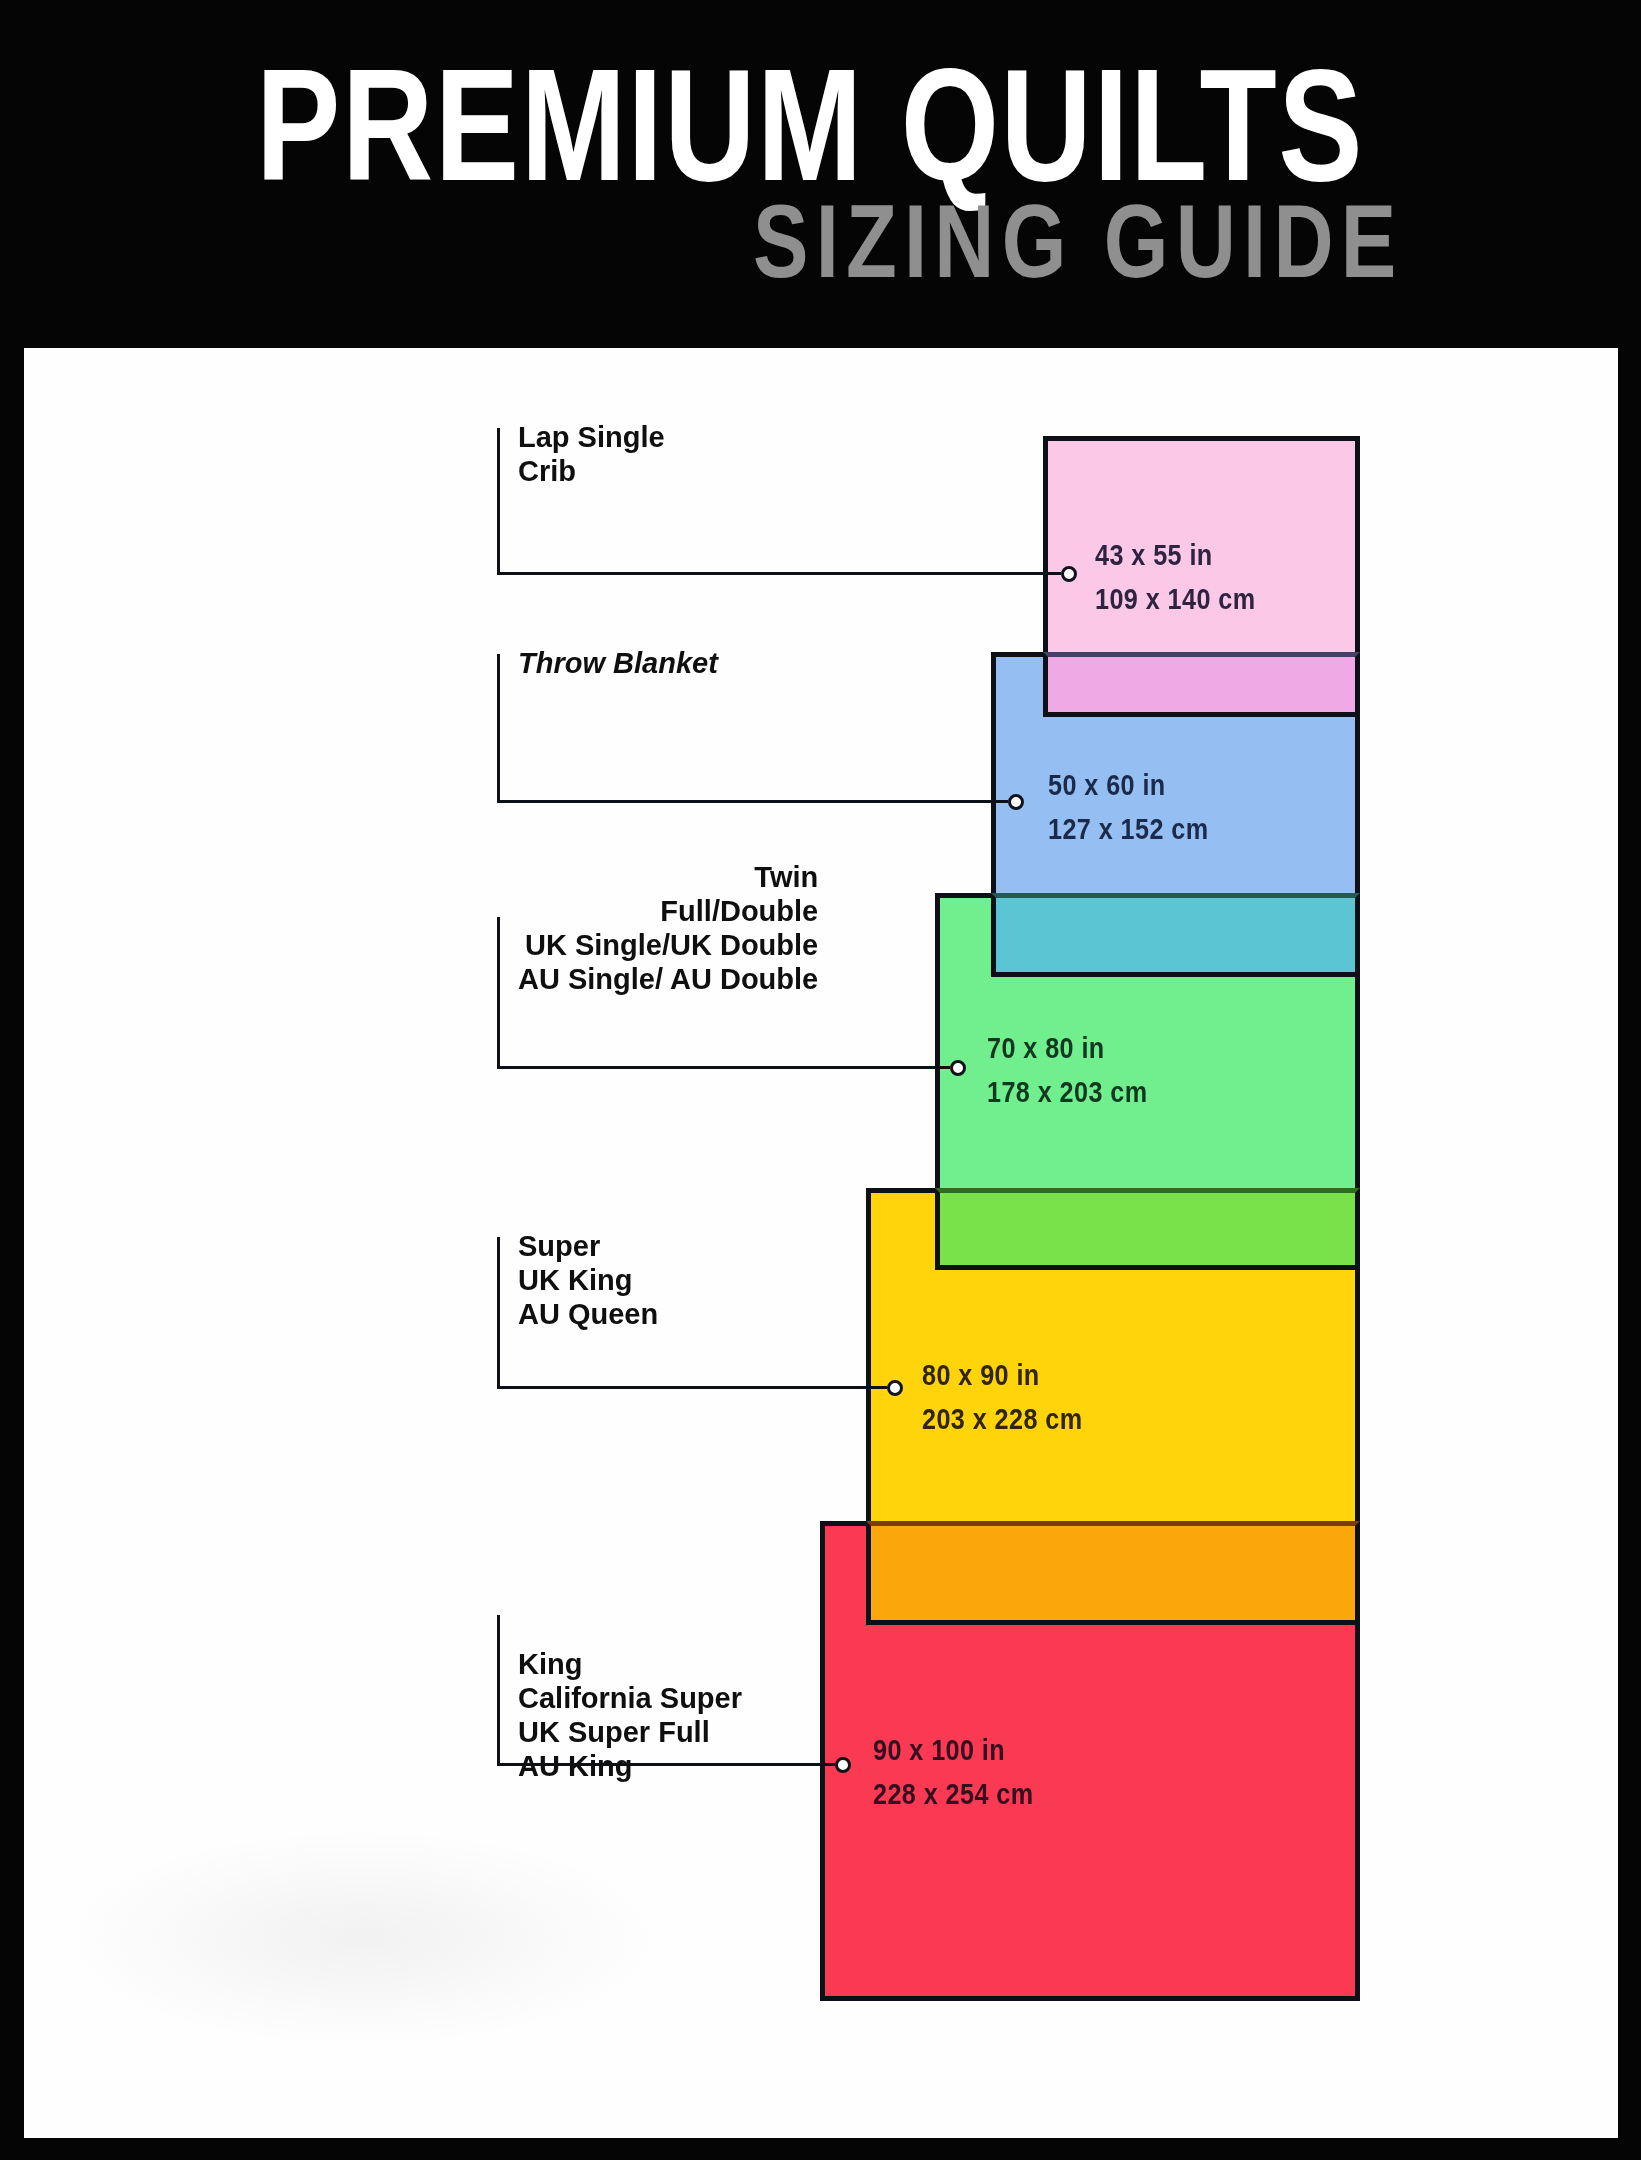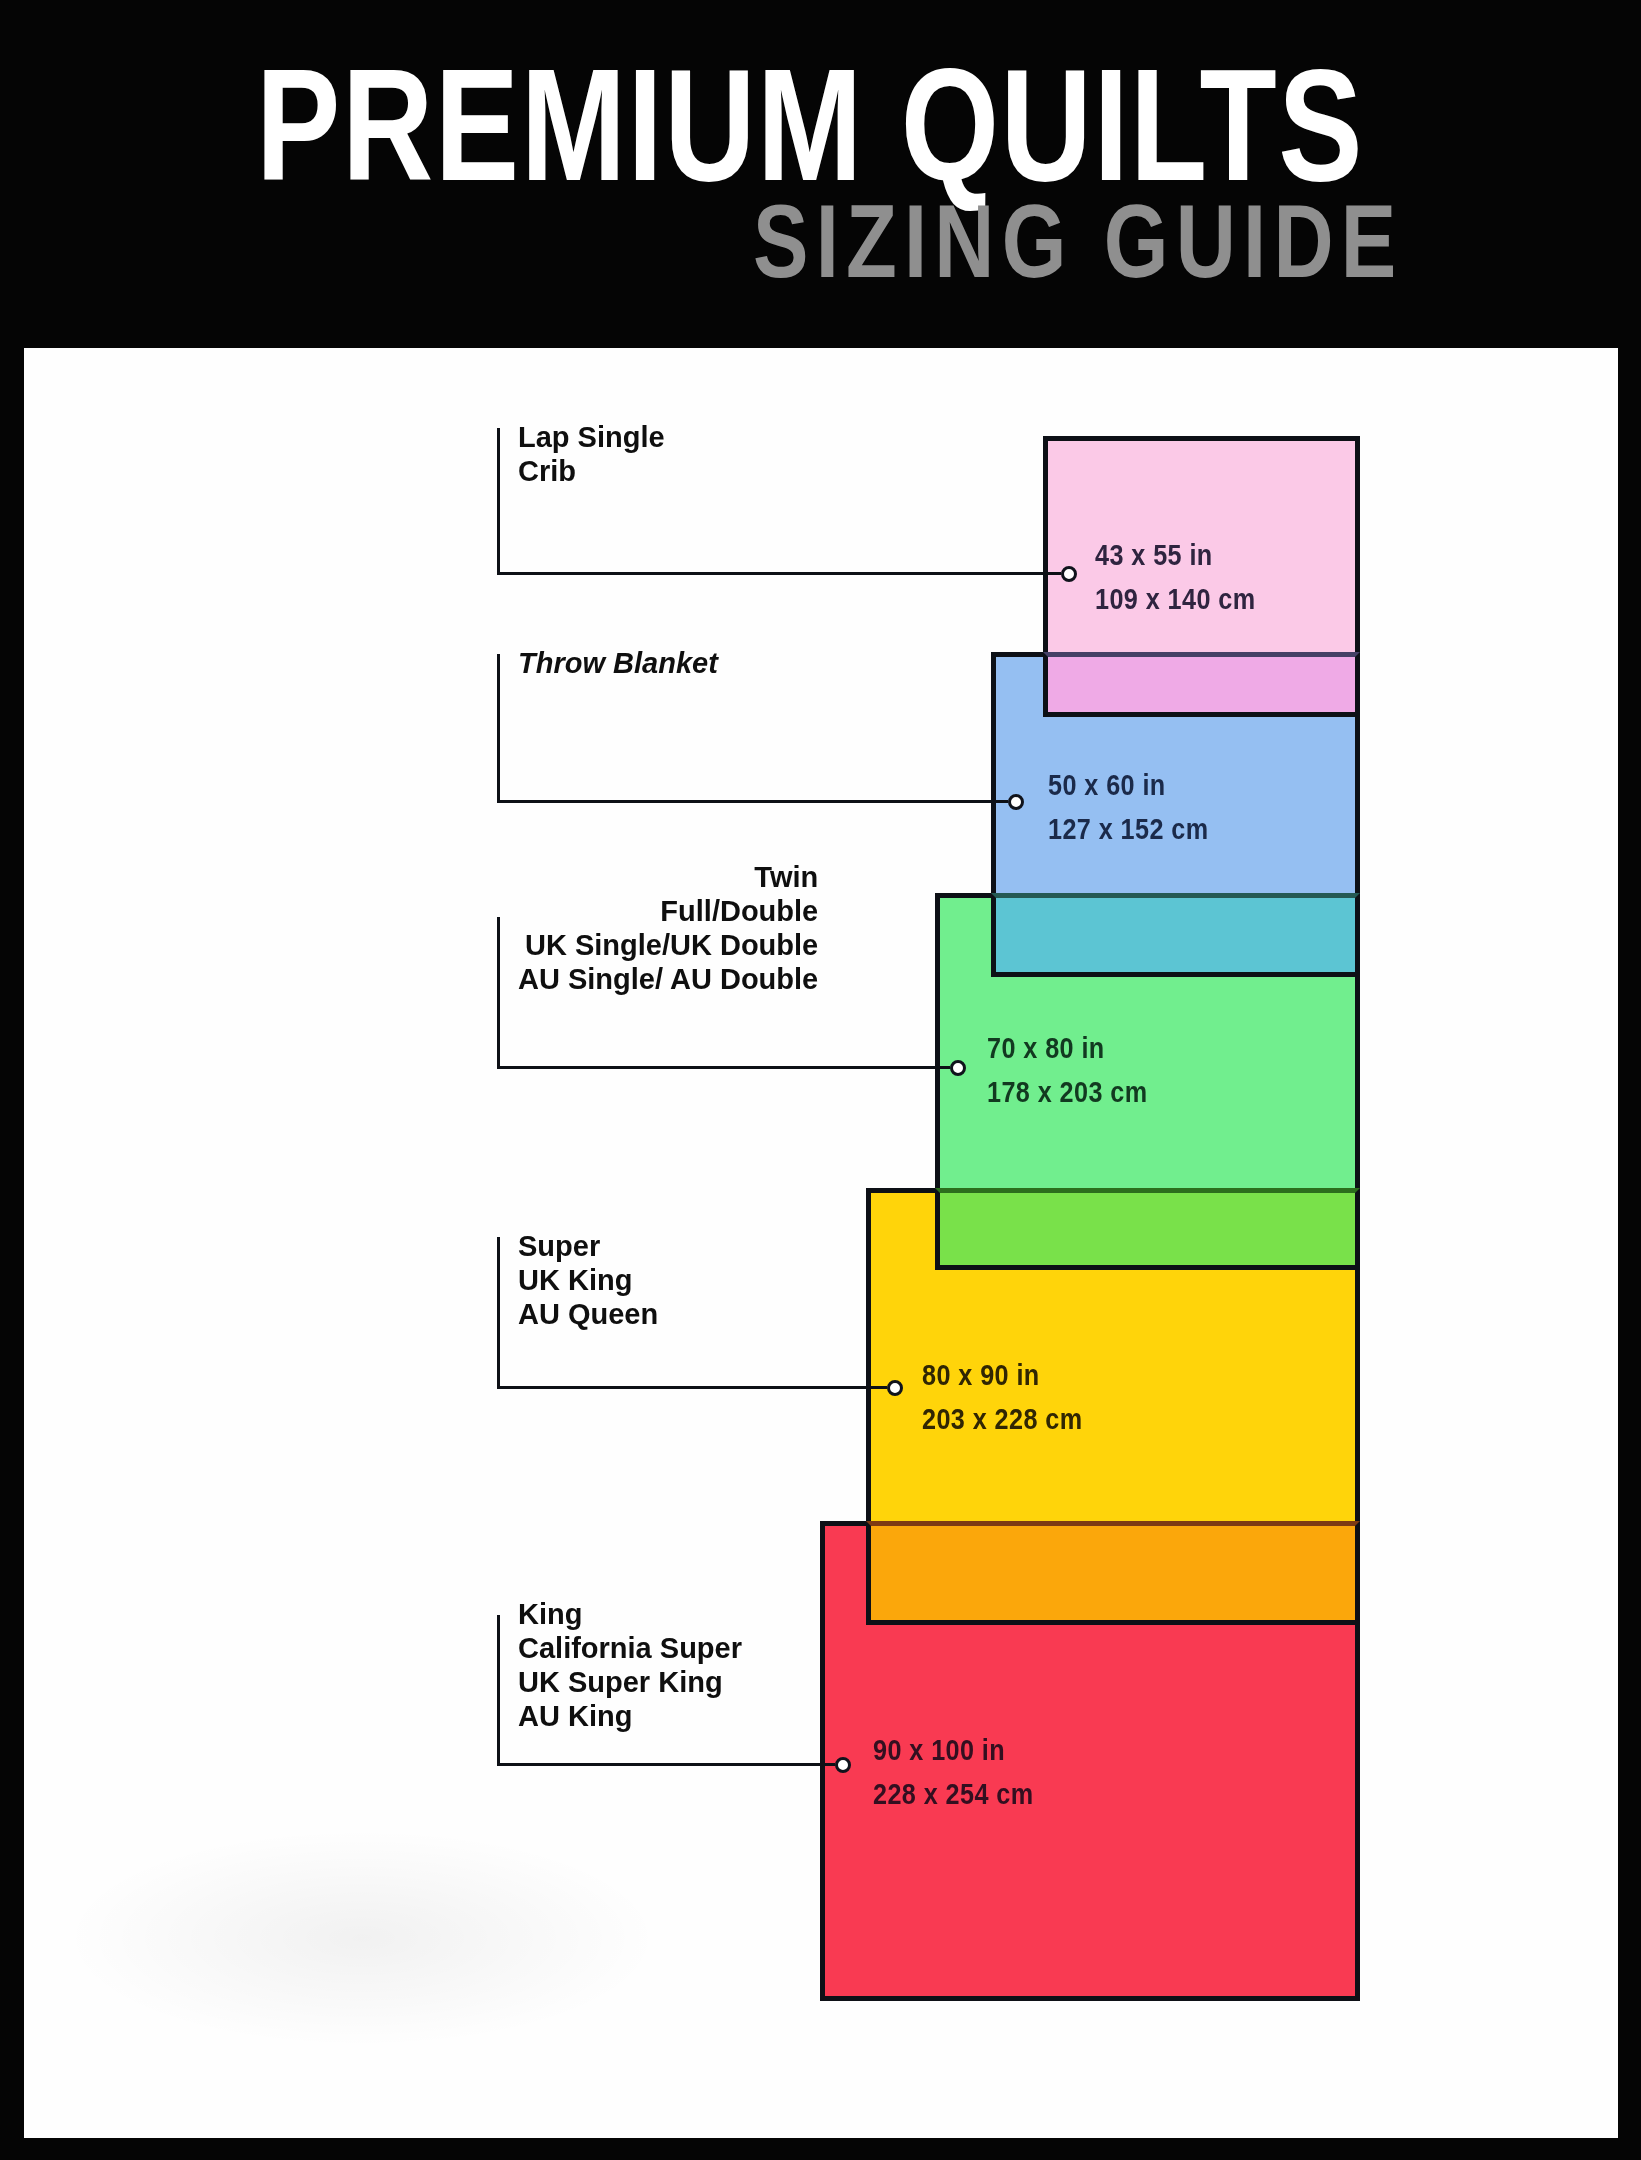--- a/index.html
+++ b/index.html
@@ -47,21 +47,21 @@
   .strip.s-twin-queen {left:935px;top:1188px;width:425px;height:82px;background:#79e14a;border-top-color:#2c6e1d;}
   .strip.s-queen-king {left:866px;top:1521px;width:494px;height:104px;background:#fba70b;border-top-color:#7d3a13;}
   
   .label{position:absolute;left:518px;font-size:29px;font-weight:bold;color:#0f0f0f;
          line-height:34px;z-index:8;}
   .label span{display:block;}
   .label.l-crib {top:420px;}
   .label.l-throw{top:646px;font-style:italic;}
   .label.l-twin {top:860px;text-align:right;}
   .label.l-queen{top:1229px;}
-  .label.l-king {top:1597px;}
+  .label.l-king {top:1647px;}
   
   .vline{position:absolute;width:3px;background:#0d1016;left:497px;z-index:8;}
   .v-crib {top:428px;height:147px;}
   .v-throw{top:654px;height:149px;}
   .v-twin {top:917px;height:151px;}
   .v-queen{top:1237px;height:151px;}
   .v-king {top:1615px;height:150px;}
   .hline{position:absolute;height:3px;background:#0d1016;left:497px;z-index:8;}
   .h-crib {top:572px;width:564px;}
   .h-throw{top:800px;width:511px;}
@@ -121,21 +121,21 @@
   <span>AU Single/ AU Double</span>
 </div>
 <div class="label l-queen">
   <span>Super</span>
   <span>UK King</span>
   <span>AU Queen</span>
 </div>
 <div class="label l-king">
   <span>King</span>
   <span>California Super</span>
-  <span>UK Super King</span>
+  <span>UK Super Full</span>
   <span>AU King</span>
 </div>
 
 <div class="vline v-crib"></div>
 <div class="vline v-throw"></div>
 <div class="vline v-twin"></div>
 <div class="vline v-queen"></div>
 <div class="vline v-king"></div>
 
 <div class="hline h-crib"></div>

